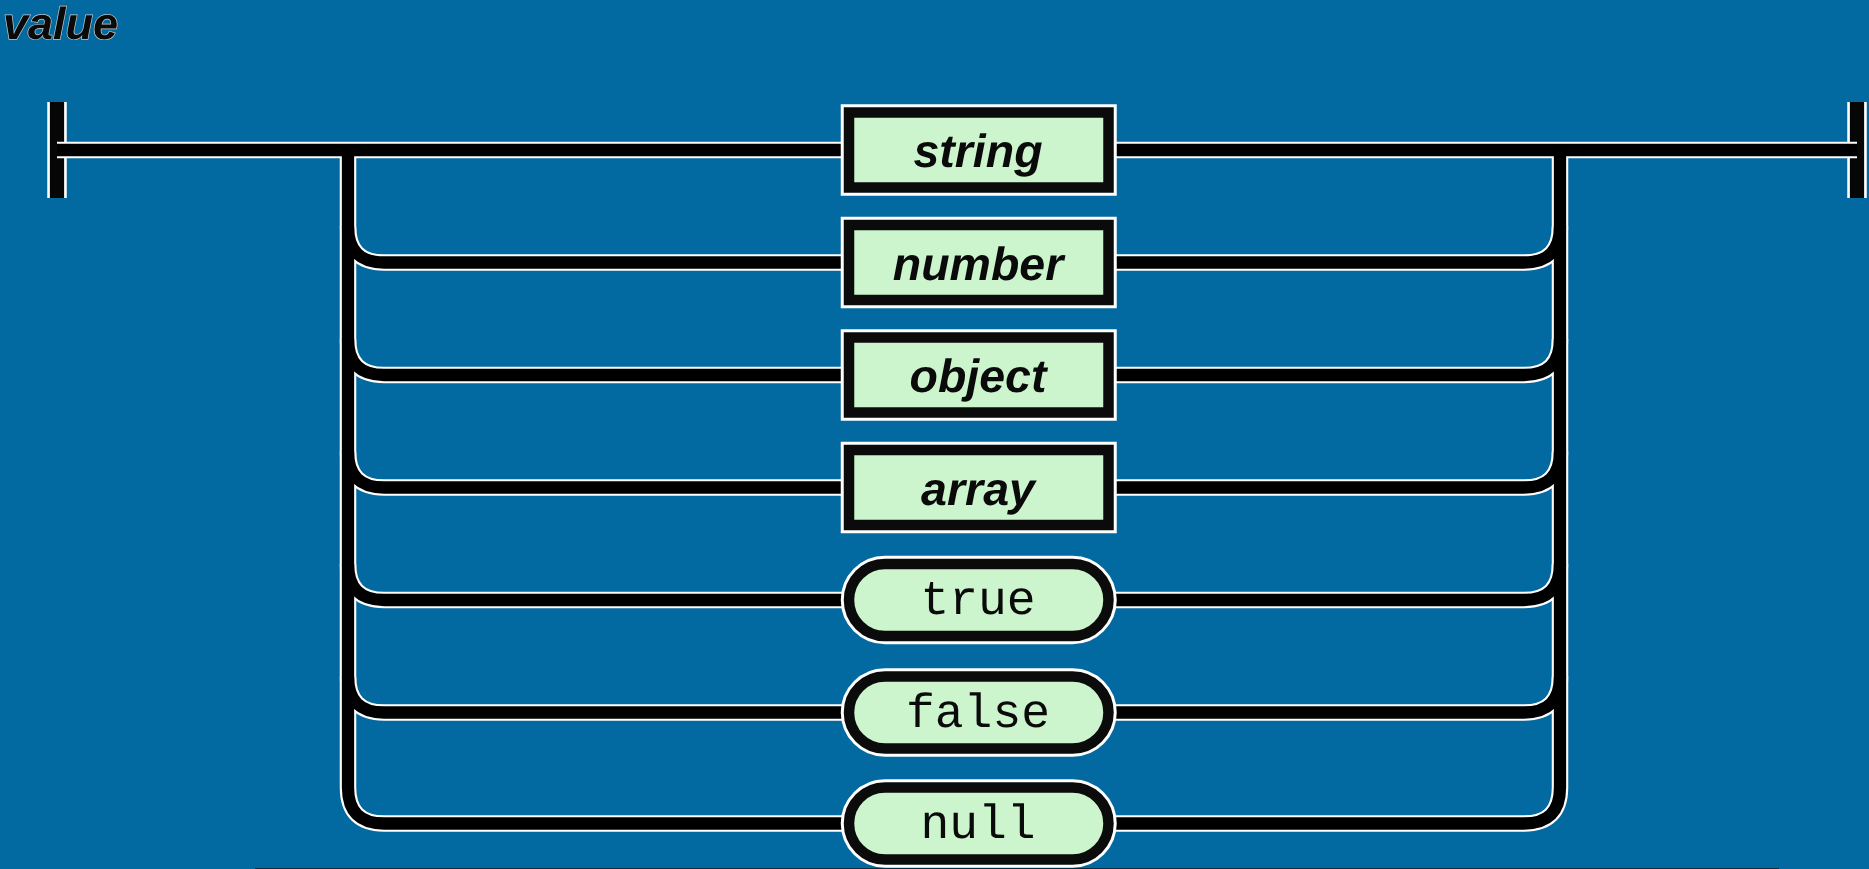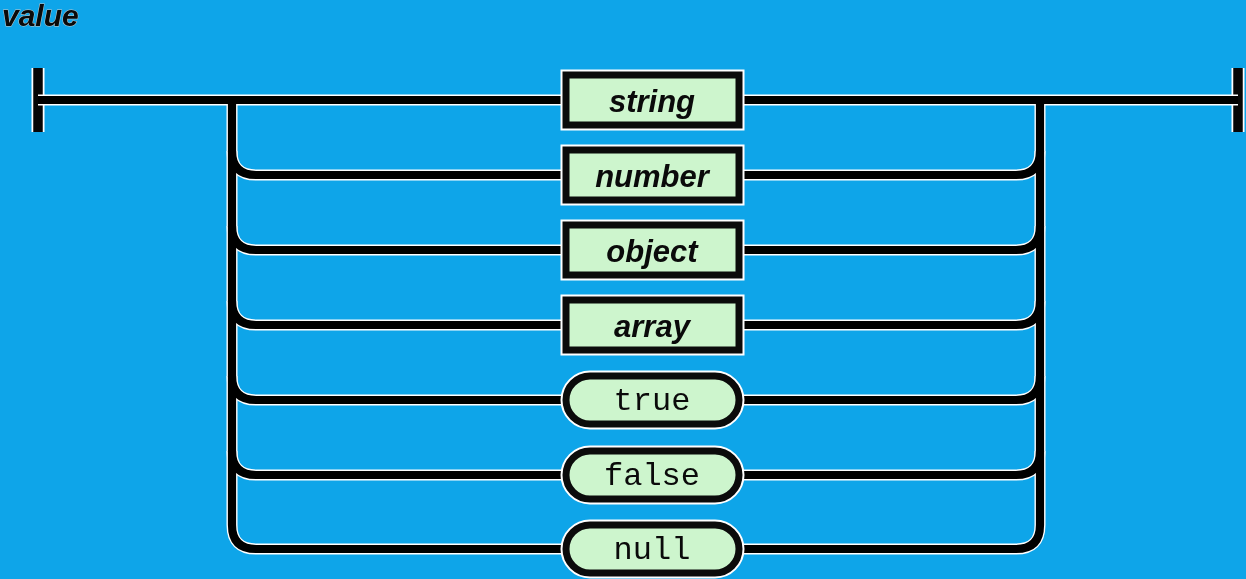--- a/index.html
+++ b/index.html
@@ -8,21 +8,21 @@
     padding: 0;
     background: #000000;
   }
   body {
     font-family: "Liberation Sans", sans-serif;
   }
   #diagram-root {
     position: relative;
     width: 1246px;
     height: 579px;
-    background: #0ea5e9;
+    background: #0369a1;
     overflow: hidden;
   }
   #railroad-svg {
     position: absolute;
     top: 0;
     left: 0;
     width: 1246px;
     height: 579px;
     display: block;
   }

